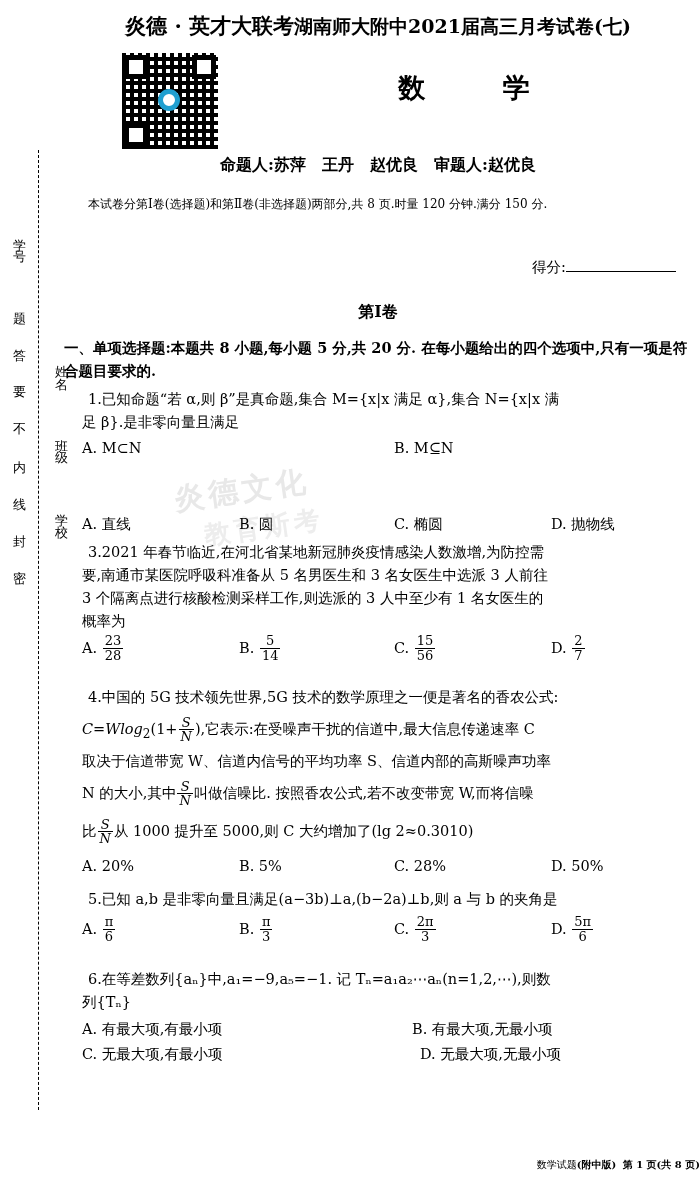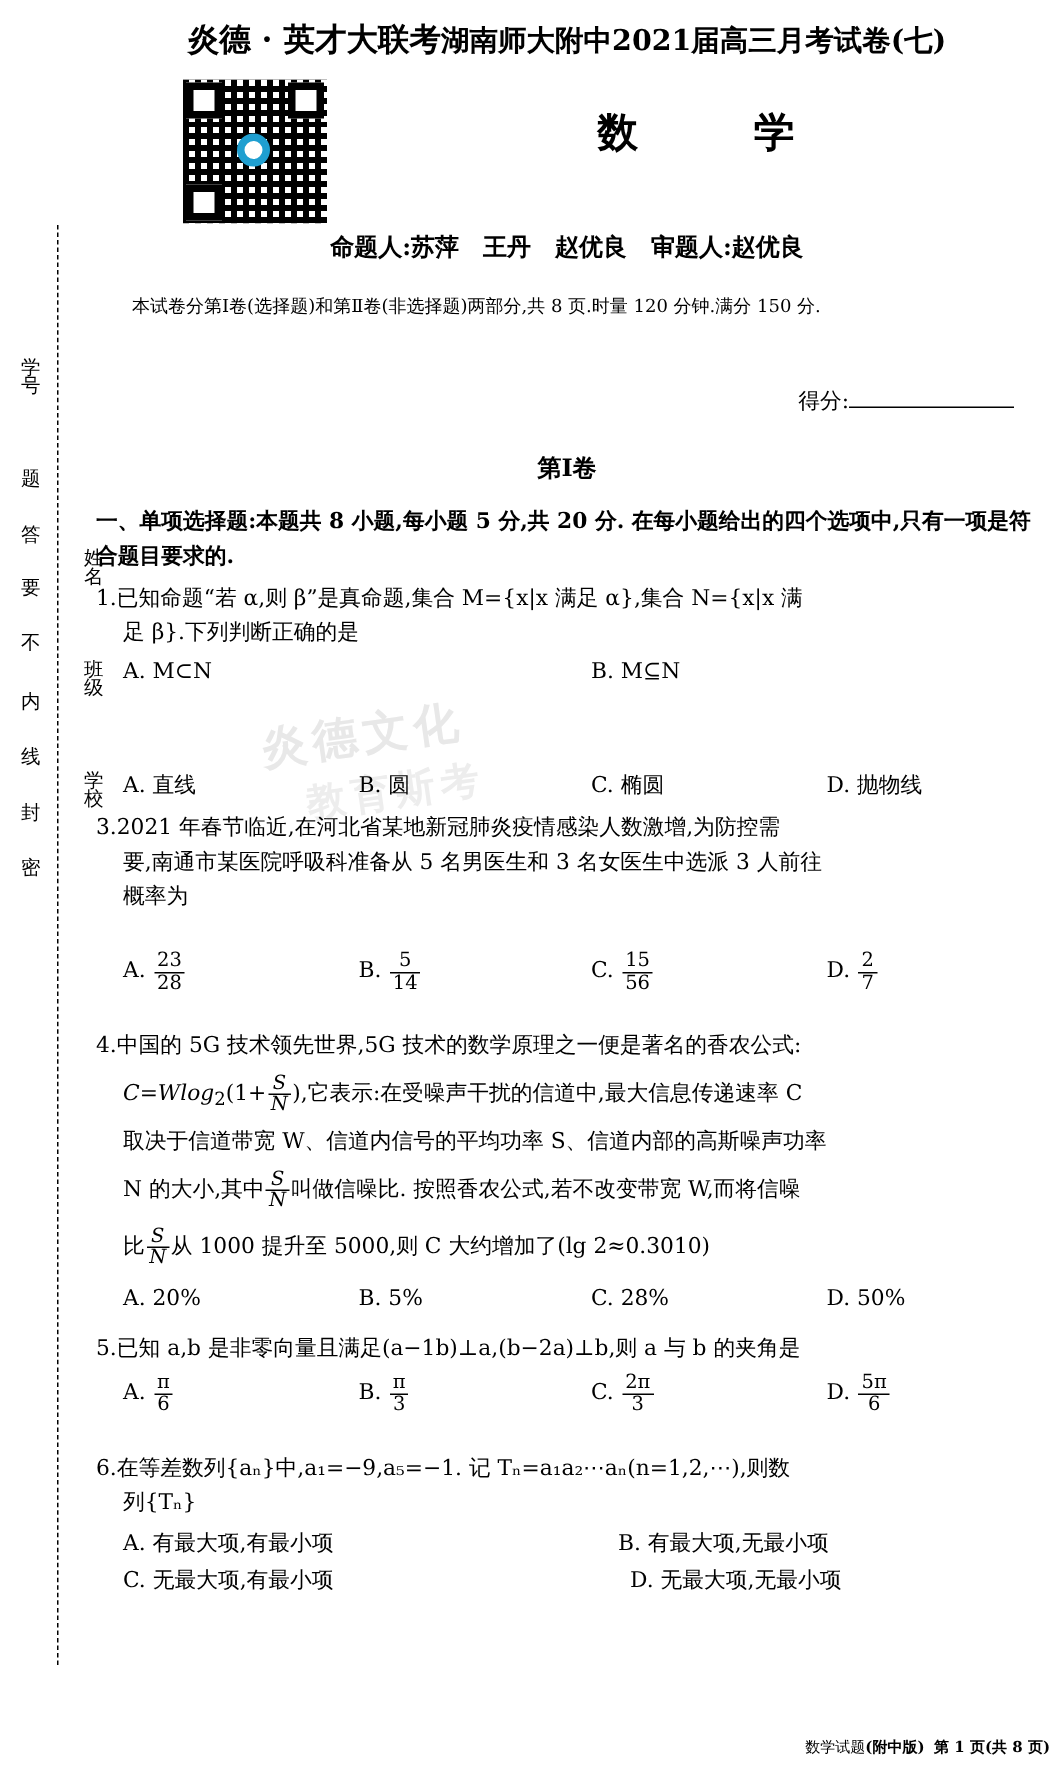--- a/index.html
+++ b/index.html
@@ -107,21 +107,21 @@
     position:absolute; left:0; top:302px; width:628px;
     text-align:center; font-size:16px; font-weight:bold;
   }
 
   .sec-head {
     position:absolute; left:0; top:336px; width:628px;
     font-size:14.5px; font-weight:bold; line-height:23px;
   }
 
   .q { position:absolute; left:0; width:628px; font-size:14.5px; line-height:23px; }
-  .q .body { padding-left:18px; text-indent:-18px; }
+  .q .body { padding-left:18px; text-indent:-18px;margin-left:24px; }
   .q .cont { padding-left:18px; }
 
   .opts { position:relative; width:620px; }
   .opts .o { position:absolute; top:0; white-space:nowrap; }
   .o1 { left:18px; }
   .o2 { left:175px; }
   .o3 { left:330px; }
   .o4 { left:487px; }
   .opts.two .o2 { left:330px; }
 
@@ -193,21 +193,21 @@
 
     <div class="sec-head">一、单项选择题:本题共 8 小题,每小题 5 分,共 20 分. 在每小题给出的四个选项中,只有一项是符合题目要求的.</div>
 
     <div class="wm">炎德文化</div>
     <div class="wm2">教育斯考</div>
 
     <div class="q" style="top:388px;">
       <div class="body">
         <span>1.</span><span>已知命题“若 α,则 β”是真命题,集合 M={x|x 满足 α},集合 N={x|x 满</span>
       </div>
-      <div class="cont">足 β}.下列判断正确的是</div>
+      <div class="cont">足 β}.是非零向量且满足</div>
     </div>
     <div class="q" style="top:437px;">
       <div class="opts two" style="height:23px;">
         <span class="o o1">A. M⊂N</span>
         <span class="o o2">B. M⊆N</span>
       </div>
     </div>
 
     <div class="q" style="top:513px;">
       <div class="opts" style="height:23px;">
@@ -216,20 +216,21 @@
         <span class="o o3">C. 椭圆</span>
         <span class="o o4">D. 抛物线</span>
       </div>
     </div>
 
     <div class="q" style="top:541px;">
       <div class="body">
         <span>3.</span><span>2021 年春节临近,在河北省某地新冠肺炎疫情感染人数激增,为防控需</span>
       </div>
       <div class="cont">要,南通市某医院呼吸科准备从 5 名男医生和 3 名女医生中选派 3 人前往</div>
+      <div class="cont">3 个隔离点进行核酸检测采样工作,则选派的 3 人中至少有 1 名女医生的</div>
       <div class="cont">概率为</div>
     </div>
     <div class="q" style="top:634px;">
       <div class="opts" style="height:34px;">
         <span class="o o1">
           <span>A.</span>
           <span class="frac">
             <span class="n">23</span>
             <span class="d">28</span>
           </span>
@@ -285,21 +286,21 @@
       <div class="opts" style="height:23px;">
         <span class="o o1">A. 20%</span>
         <span class="o o2">B. 5%</span>
         <span class="o o3">C. 28%</span>
         <span class="o o4">D. 50%</span>
       </div>
     </div>
 
     <div class="q" style="top:888px;">
       <div class="body">
-        <span>5.</span><span>已知 a,b 是非零向量且满足(a−1b)⊥a,(b−2a)⊥b,则 a 与 b 的夹角是</span>
+        <span>5.</span><span>已知 a,b 是非零向量且满足(a−3b)⊥a,(b−2a)⊥b,则 a 与 b 的夹角是</span>
       </div>
     </div>
     <div class="q" style="top:915px;">
       <div class="opts" style="height:34px;">
         <span class="o o1">
           <span>A.</span>
           <span class="frac">
             <span class="n">π</span>
             <span class="d">6</span>
           </span>

